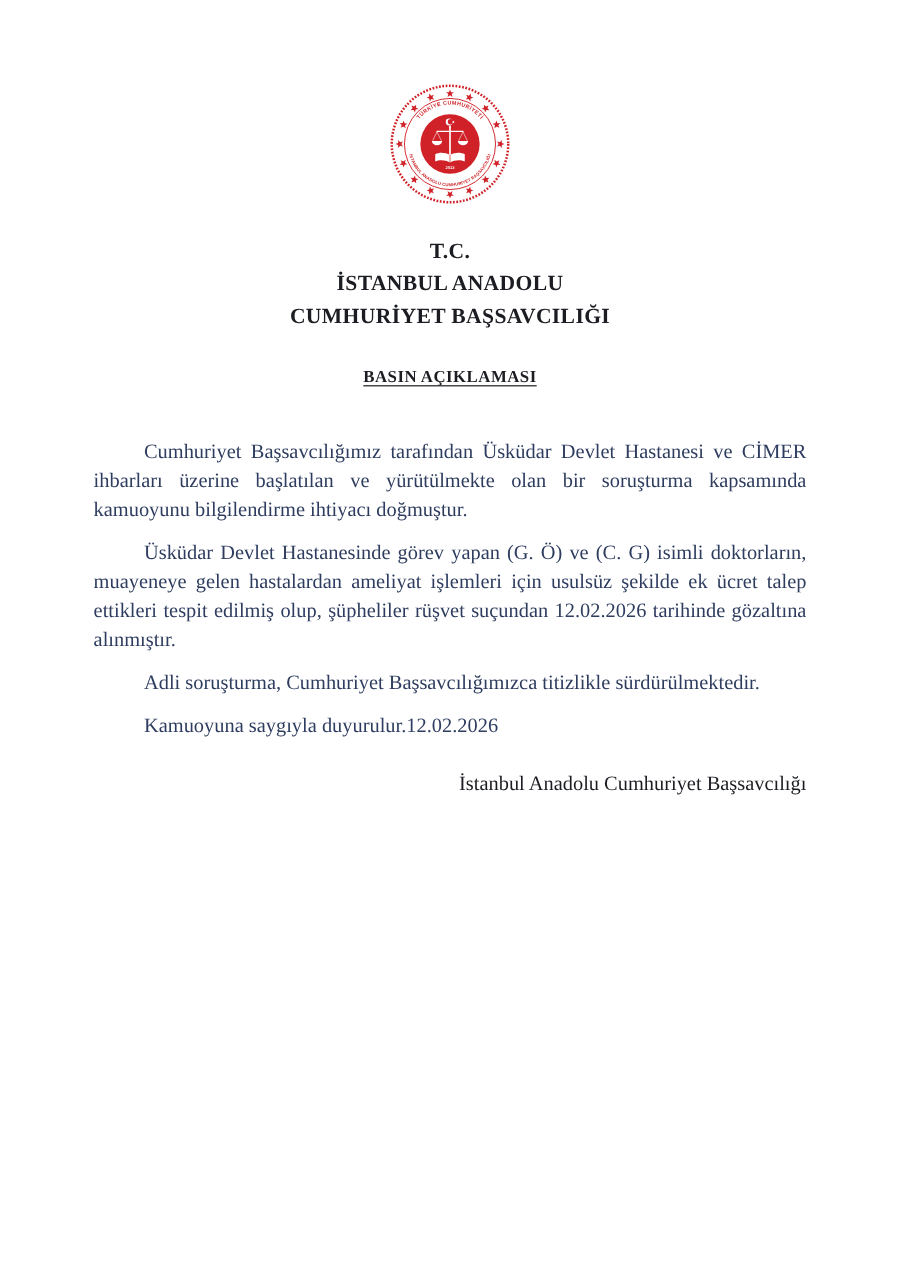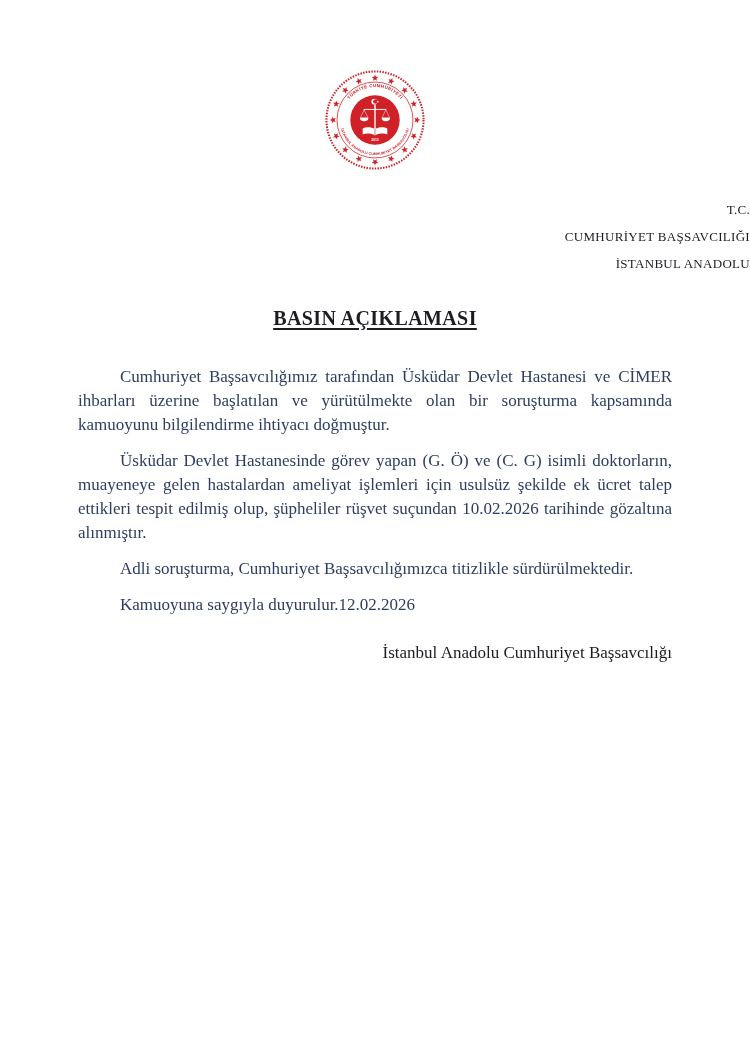--- a/index.html
+++ b/index.html
@@ -22,36 +22,36 @@
     transform: translateX(-50%);
     width: 104px;
     height: 104px;
   }
   .emblem svg { display: block; width: 100%; height: 100%; }
   .header-block {
     position: absolute;
     top: 196px;
     left: 0;
     width: 100%;
-    text-align: right;
+    text-align: center;
     color: #1b1d22;
-    font-weight: normal;
-    font-size: 13px;
+    font-weight: bold;
+    font-size: 18px;
     line-height: 27px;
     letter-spacing: 0.3px;
   }
   .doc-title {
     position: absolute;
     top: 307px;
     left: 0;
     width: 100%;
     text-align: center;
     color: #1b1d22;
     font-weight: bold;
-    font-size: 20px;
+    font-size: 14px;
     letter-spacing: 0.4px;
     text-decoration: underline;
     text-underline-offset: 3px;
   }
   .body-text {
     position: absolute;
     top: 365px;
     left: 78px;
     right: 78px;
     color: #2e3d5f;
@@ -146,28 +146,28 @@
         <path d="M60,70.5 C64.5,67.8 70.5,67.8 74.2,69.8 L74.2,76.8 C70.5,75 64.5,75 60,77.8 Z" fill="#ffffff"></path>
         <line x1="60" y1="70.5" x2="60" y2="77.8" stroke="#cf2127" stroke-width="0.7"></line>
       </g>
 
       <text x="60" y="84.5" text-anchor="middle" class="seal-arc-text" font-size="3.9" fill="#ffffff">2013</text>
     </svg>
   </div>
 
   <div class="header-block">
     <div>T.C.</div>
+    <div>İSTANBUL ANADOLU</div>
     <div>CUMHURİYET BAŞSAVCILIĞI</div>
-    <div>İSTANBUL ANADOLU</div>
   </div>
 
   <div class="doc-title">BASIN AÇIKLAMASI</div>
 
   <div class="body-text">
     <p>Cumhuriyet Başsavcılığımız tarafından Üsküdar Devlet Hastanesi ve CİMER ihbarları üzerine başlatılan ve yürütülmekte olan bir soruşturma kapsamında kamuoyunu bilgilendirme ihtiyacı doğmuştur.</p>
-    <p>Üsküdar Devlet Hastanesinde görev yapan (G. Ö) ve (C. G) isimli doktorların, muayeneye gelen hastalardan ameliyat işlemleri için usulsüz şekilde ek ücret talep ettikleri tespit edilmiş olup, şüpheliler rüşvet suçundan 10.02.2026 tarihinde gözaltına alınmıştır.</p>
+    <p>Üsküdar Devlet Hastanesinde görev yapan (G. Ö) ve (C. G) isimli doktorların, muayeneye gelen hastalardan ameliyat işlemleri için usulsüz şekilde ek ücret talep ettikleri tespit edilmiş olup, şüpheliler rüşvet suçundan 12.02.2026 tarihinde gözaltına alınmıştır.</p>
     <p>Adli soruşturma, Cumhuriyet Başsavcılığımızca titizlikle sürdürülmektedir.</p>
     <p>Kamuoyuna saygıyla duyurulur.12.02.2026</p>
   </div>
 
   <div class="signature">İstanbul Anadolu Cumhuriyet Başsavcılığı</div>
 
 </div>
 
 </body></html>

